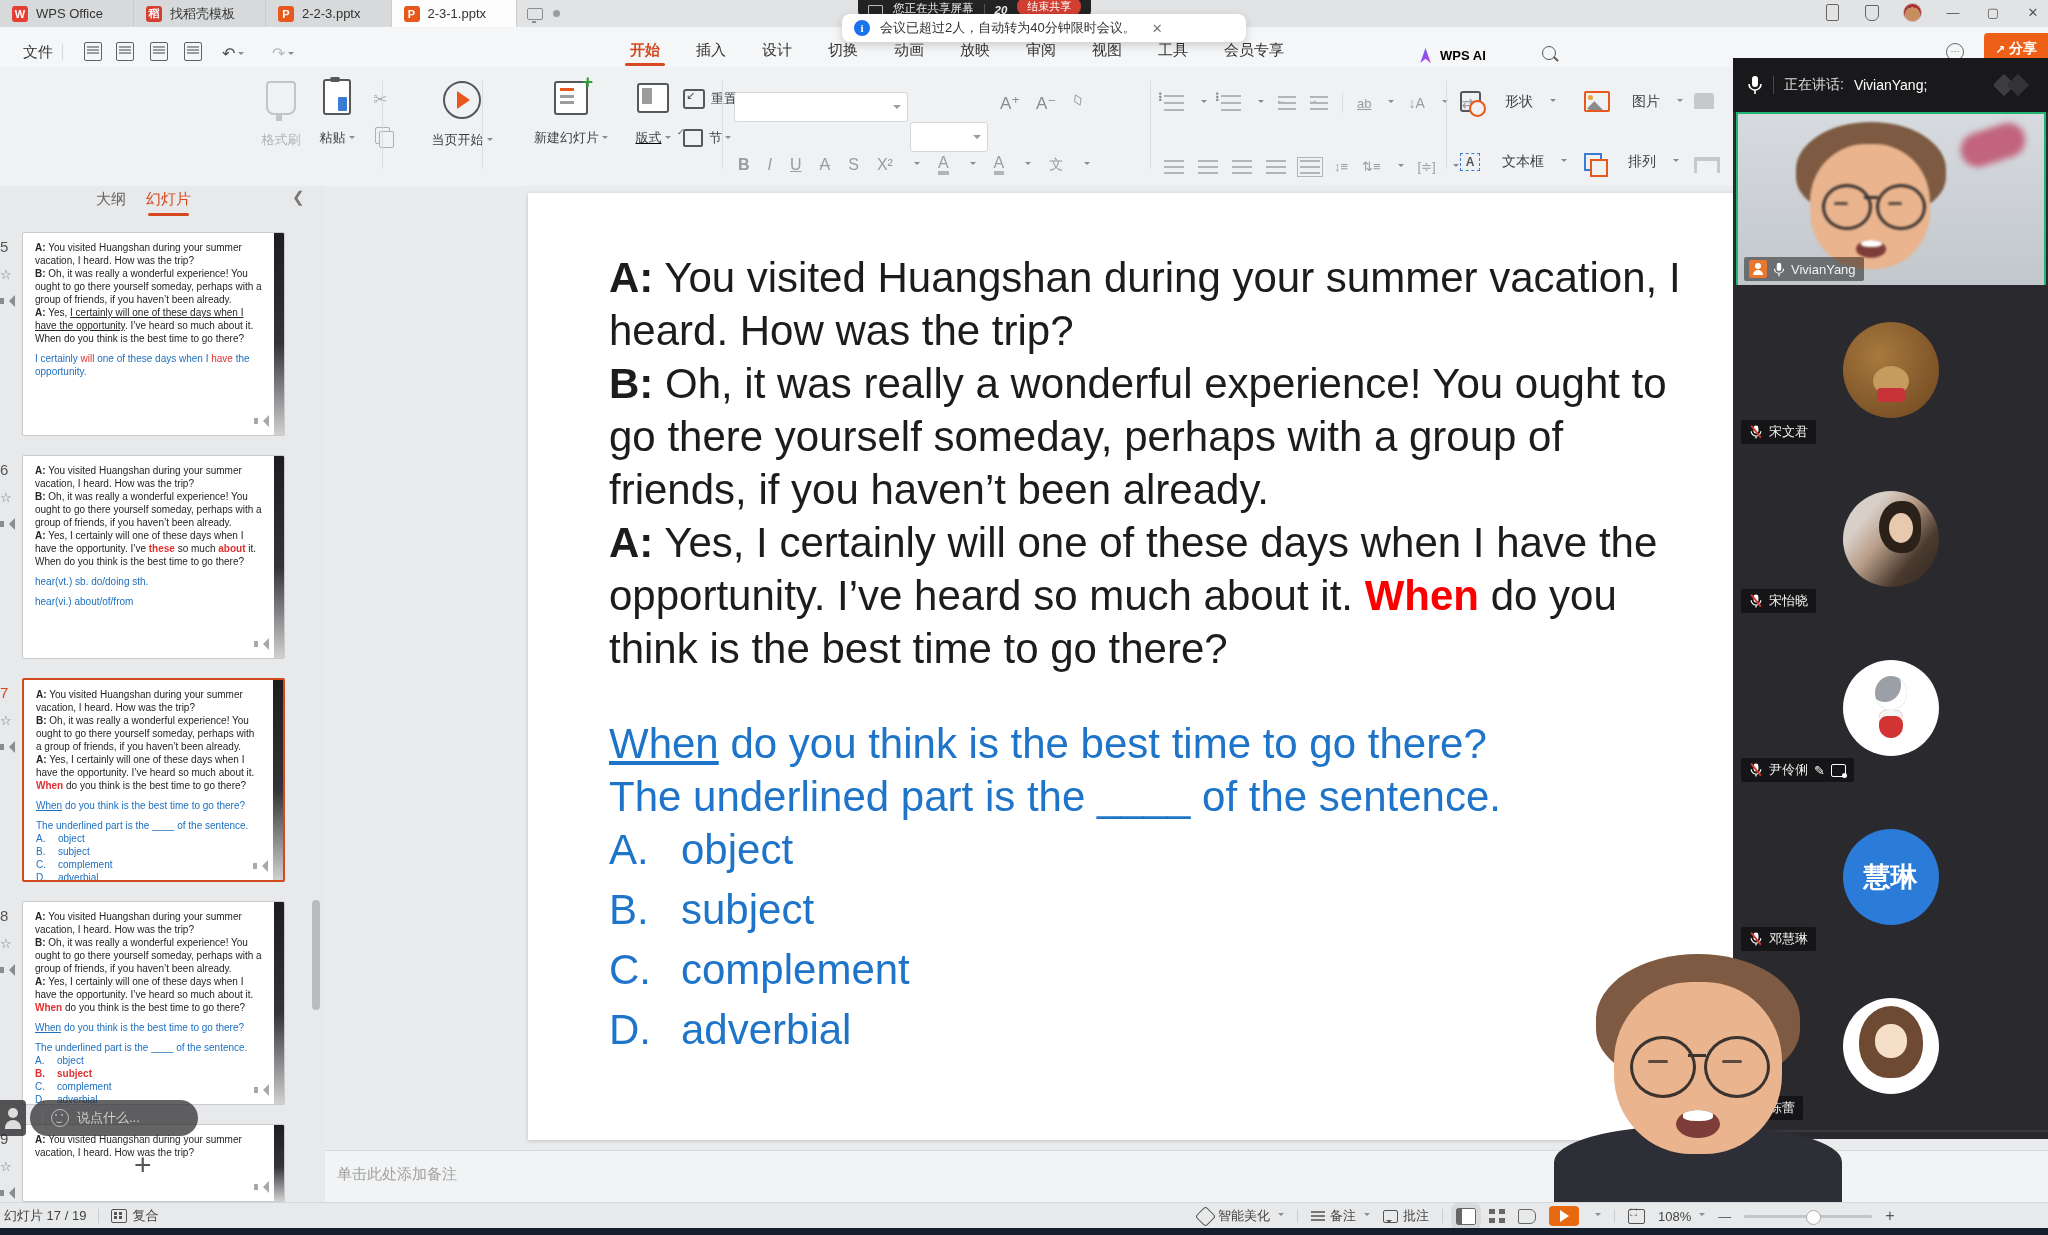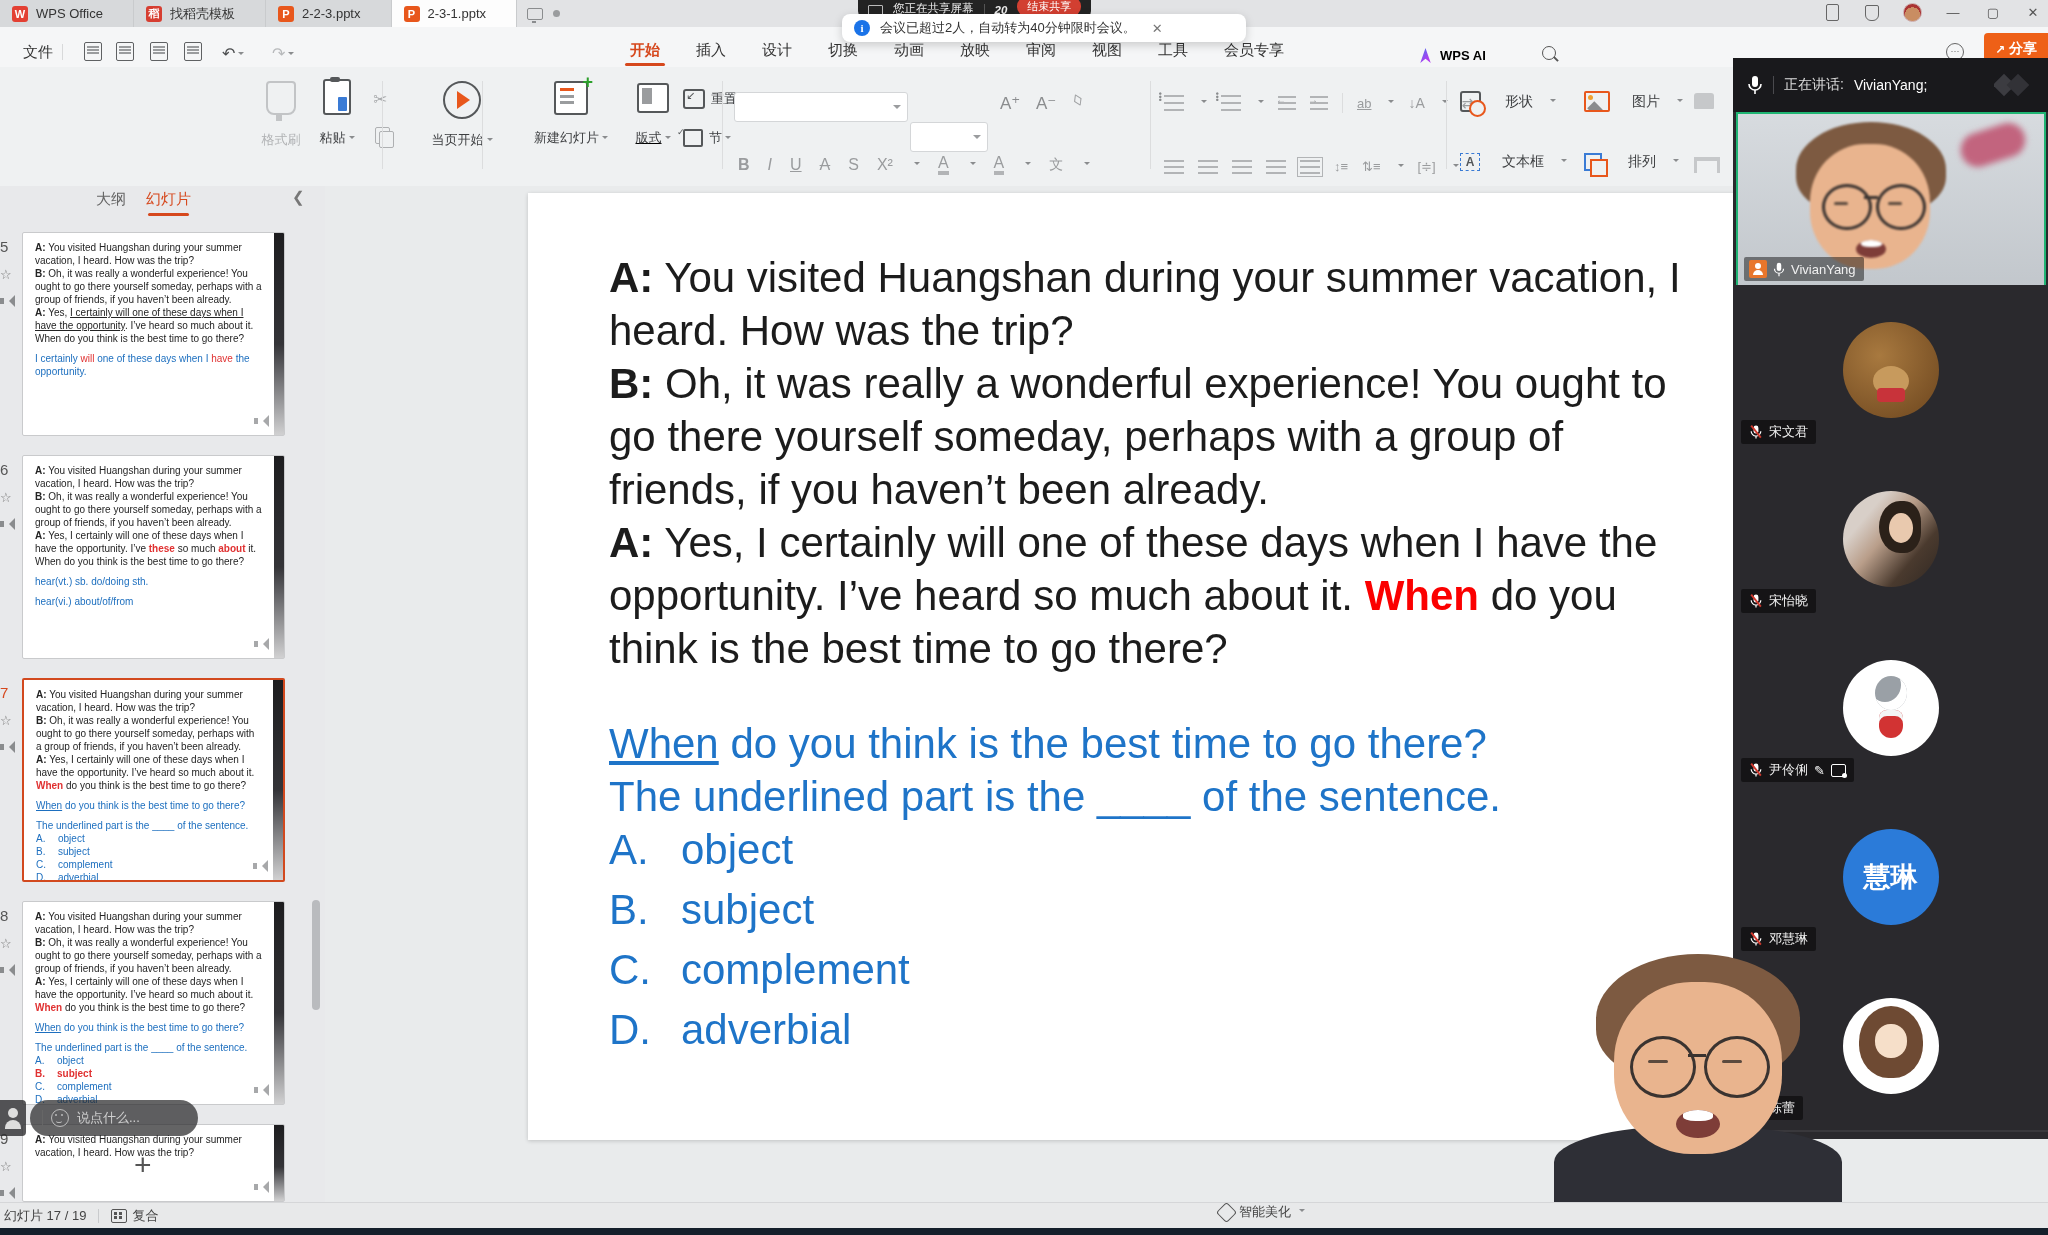--- a/index.html
+++ b/index.html
@@ -164,21 +164,21 @@
   .optrow .ol{display:inline-block;width:72px;}
   
   #notes{left:325px;top:1150px;width:1723px;height:52px;background:#f2f3f4;border-top:1px solid #d8d9da;}
   #notes .ph{position:absolute;left:12px;top:14px;font-size:15px;color:#a0a0a0;}
   
   #statusbar{left:0;top:1202px;width:2048px;height:26px;background:#e8e9ea;border-top:1px solid #d5d6d8;z-index:60;font-size:13px;color:#444;}
   #sb-left{position:absolute;left:4px;top:0;height:26px;display:flex;align-items:center;gap:12px;}
   .sbdiv{width:1px;height:14px;background:#c9cbcd;}
   .theme-ic{width:14px;height:12px;border:1.5px solid #555;border-radius:2px;position:relative;}
   .theme-ic::before{content:"";position:absolute;left:2px;top:2px;width:3px;height:3px;background:#555;box-shadow:5px 0 0 #555,0 4px 0 #555,5px 4px 0 #555;}
-  #sb-right{position:absolute;left:1198px;top:0;height:26px;display:flex;align-items:center;gap:13px;flex-direction:column;}
+  #sb-right{position:absolute;left:1198px;top:0;height:26px;display:flex;align-items:center;gap:13px;}
   .sbitem{display:flex;align-items:center;gap:5px;white-space:nowrap;}
   .wand-ic{width:13px;height:13px;border:1.6px solid #555;border-radius:3px;transform:rotate(45deg);}
   .note-ic{width:14px;height:10px;background:repeating-linear-gradient(#777 0 1.6px,transparent 1.6px 4px);}
   .cmt-ic{width:13px;height:11px;border:1.6px solid #555;border-radius:2px;position:relative;}
   .cmt-ic::after{content:"";position:absolute;left:2px;bottom:-4px;border:3px solid transparent;border-top-color:#555;}
   .view-ic{width:18px;height:15px;border:1.6px solid #666;border-radius:2px;}
   .view-ic.active{outline:5px solid #d9dadc;background:#fff;}
   .view-ic.split::after{content:"";display:block;width:5px;height:100%;background:#666;}
   .view-grid{width:16px;height:14px;background:
      linear-gradient(#666,#666) 0 0/6px 5px no-repeat,linear-gradient(#666,#666) 10px 0/6px 5px no-repeat,
@@ -548,20 +548,23 @@
         <div id="opts">
             <div class="optrow"><span class="ol">A.</span><span>object</span></div>
             <div class="optrow"><span class="ol">B.</span><span>subject</span></div>
             <div class="optrow"><span class="ol">C.</span><span>complement</span></div>
             <div class="optrow"><span class="ol">D.</span><span>adverbial</span></div>
           </div>
       </div>
     </div>
   </div>
 
+  <div id="notes" class="abs">
+    <span class="ph">单击此处添加备注</span>
+  </div>
 
   <div id="statusbar" class="abs">
     <div id="sb-left">
       <span>幻灯片 17 / 19</span>
       <span class="sbdiv"></span>
       <span class="sbitem">
           <span class="theme-ic"></span>
           <span>复合</span>
         </span>
     </div>

